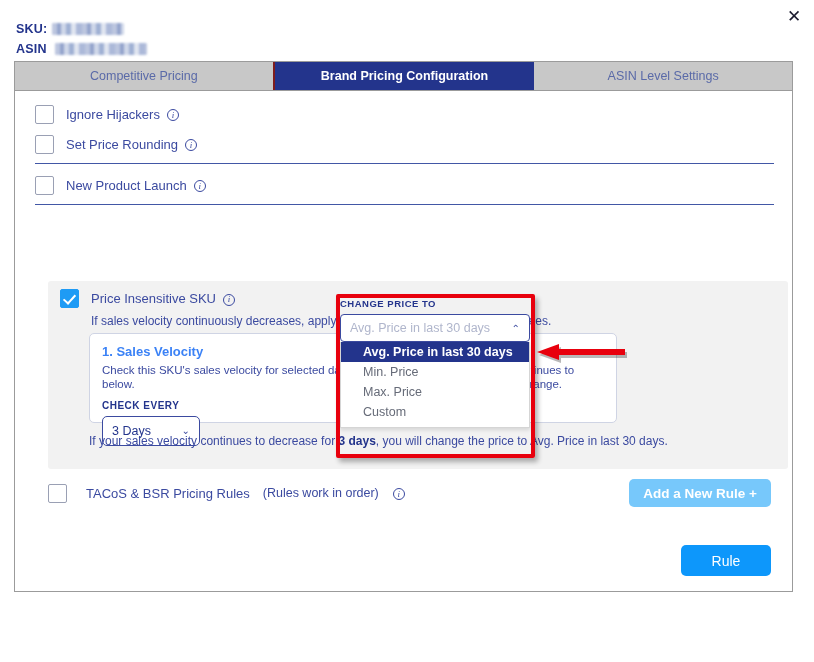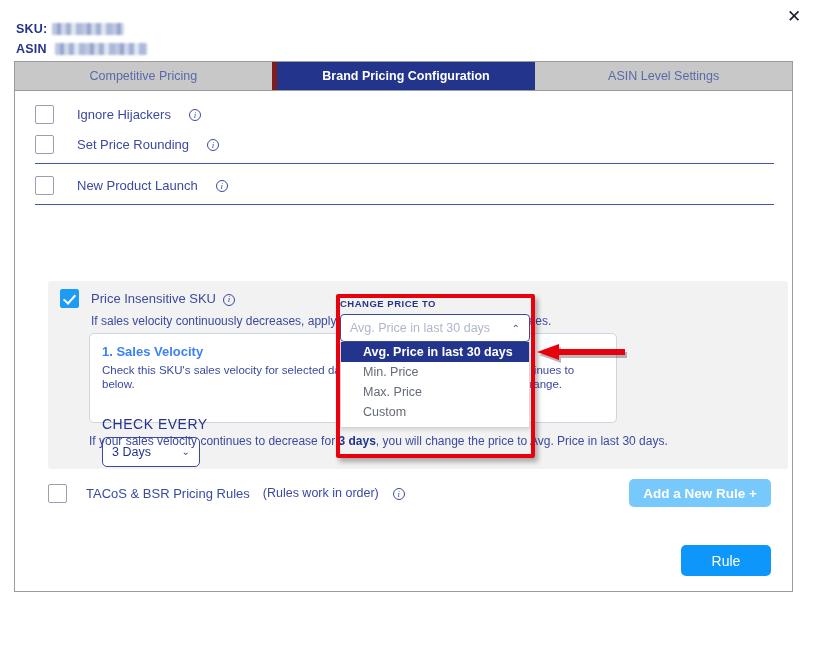--- a/index.html
+++ b/index.html
@@ -40,38 +40,38 @@
 
   
   .tabs {
     position: absolute; left: 14px; top: 61px;
     width: 779px; height: 29px; display: flex;
     border: 1px solid #9b9b9b; border-bottom: none;
   }
   .tab {
     flex: 1; display: flex; align-items: center; justify-content: center;
     font-size: 12.5px; color: #5a6aa8; background: #c8c8c8;
-    border-right: 5px solid #7f1d1d; cursor: pointer; user-select: none;
+    border-right: 2px solid #7f1d1d; cursor: pointer; user-select: none;
   }
   .tab:last-child { border-right: none; }
   .tab.active {
     background: #23348c; color: #ffffff; font-weight: bold;
     border-left: 1px solid #23348c; border-right: 1px solid #23348c;
   }
 
   
   .body-panel {
     position: absolute; left: 14px; top: 90px;
     width: 779px; height: 502px;
     border: 1px solid #9b9b9b; background: #fff;
   }
 
   .rows { position: absolute; left: 20px; top: 8px; width: 739px; }
 
-  .chk-row { display: flex; align-items: center; height: 30px; gap: 11px; }
+  .chk-row { display: flex; align-items: center; height: 30px; }
   .chk-box {
     width: 19px; height: 19px; border: 1px solid #9aa0b4;
     background: #fff; border-radius: 2px; flex: none; cursor: pointer;
   }
   .chk-box.checked {
     background: #1e9bf5; border-color: #1e9bf5;
     display: flex; align-items: center; justify-content: center;
   }
   .chk-box.checked::after {
     content: ""; width: 5px; height: 10px; margin-top: -2px;
@@ -105,22 +105,22 @@
     width: 528px; height: 90px;
     background: #fff; border: 1px solid #cfd4e4; border-radius: 5px;
     display: flex;
   }
   .col { padding: 10px 0 0 12px; }
   .col.one { width: 258px; }
   .col.two { width: 268px; }
   .col-title { font-size: 13px; font-weight: bold; color: #3b82f6; }
   .col-desc { font-size: 11.5px; color: #3b4aa0; margin-top: 4px; line-height: 1.25; }
   .field-label {
-    font-size: 14px; font-weight: normal; color: #23348c;
-    letter-spacing: .5px; margin-top: 24px;
+    font-size: 10px; font-weight: bold; color: #23348c;
+    letter-spacing: .5px; margin-top: 8px;
   }
   .select {
     margin-top: 5px; height: 30px; border: 1px solid #3b4aa0; border-radius: 5px;
     display: flex; align-items: center; justify-content: space-between;
     padding: 0 9px; font-size: 12.5px; color: #23348c; background: #fff;
     cursor: pointer; user-select: none;
   }
   .select.days { width: 98px; }
   .chev { font-size: 10px; color: #3b4aa0; }
 

